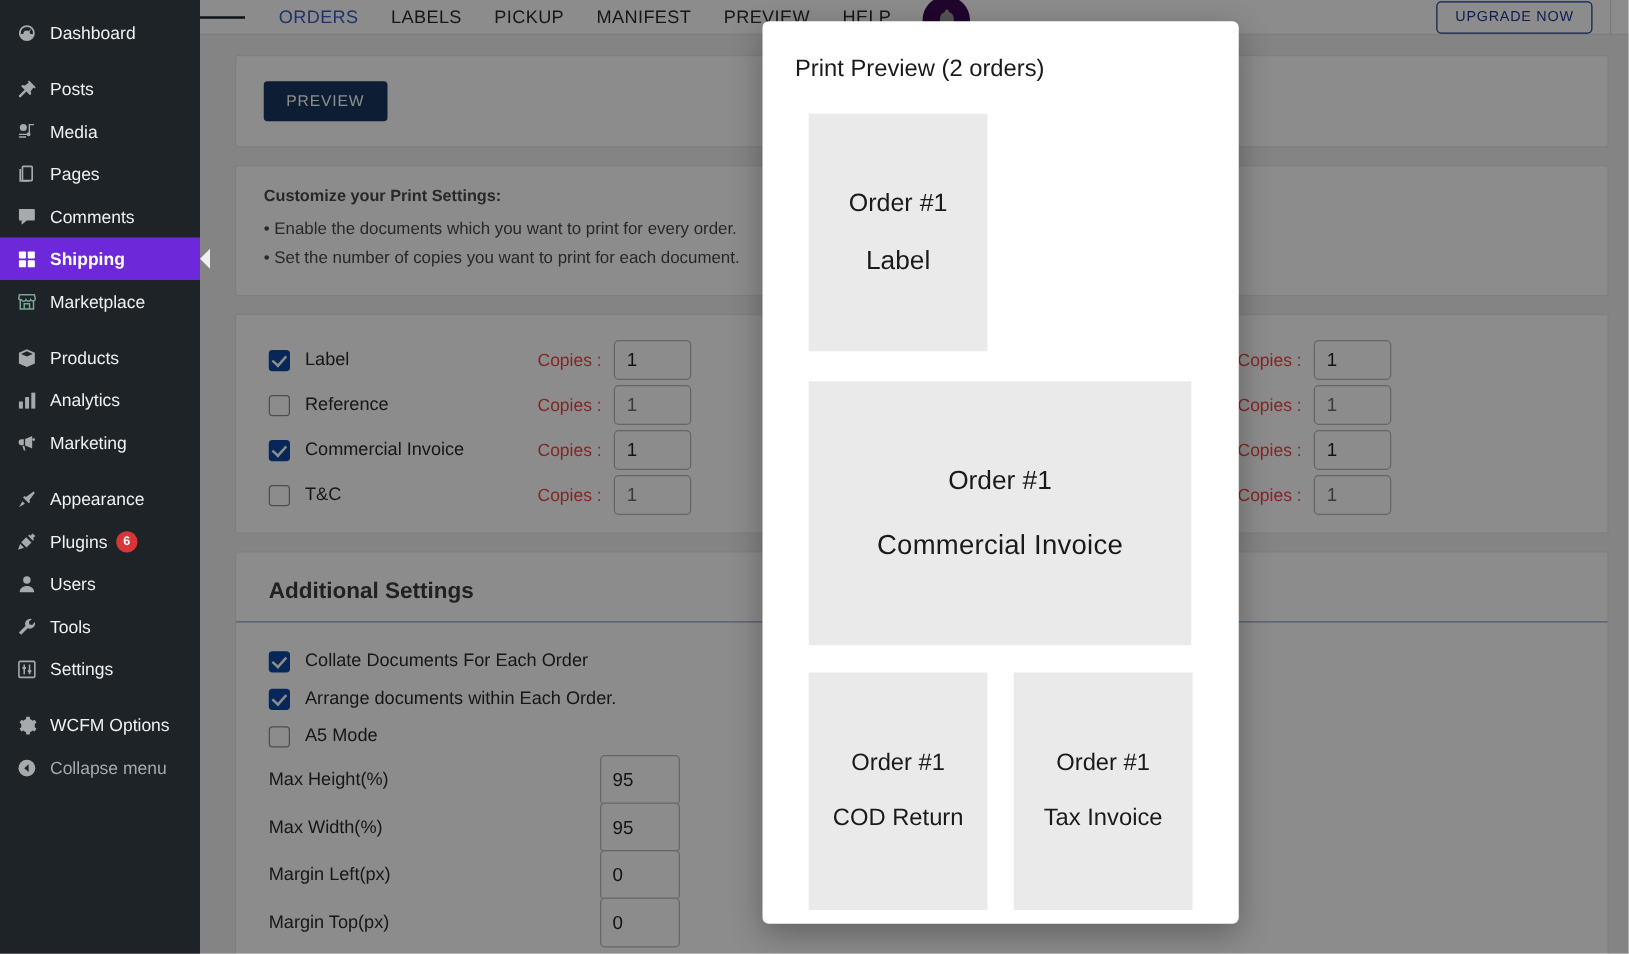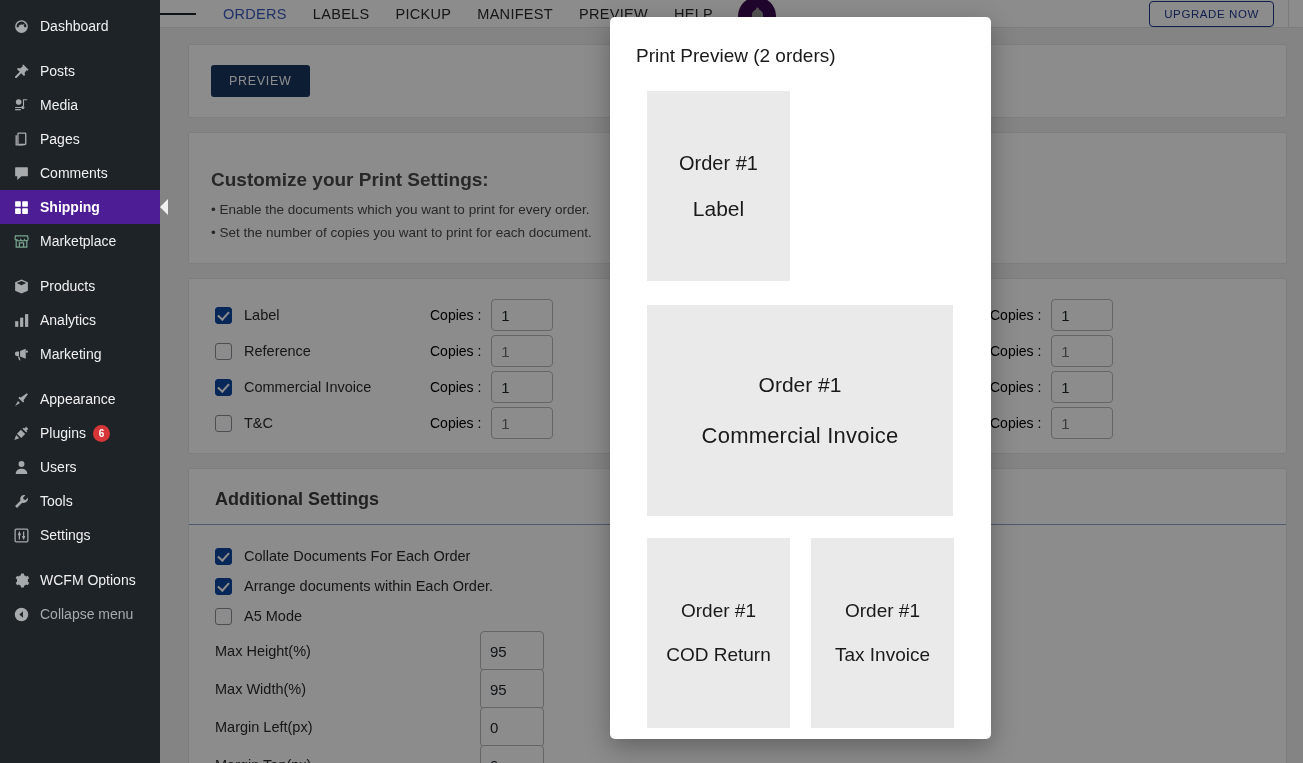--- a/index.html
+++ b/index.html
@@ -30,21 +30,21 @@
     white-space: nowrap;
   }
   .menu-item .mi-ico {
     width: 20px; height: 20px;
     margin-right: 9px;
     display: flex; align-items: center; justify-content: center;
     flex: 0 0 20px;
     color: #a7aaad;
   }
   .menu-item .mi-ico svg { display:block; }
-  .menu-item.active { background: #4c1d95; color: #fff; font-weight: 600; }
+  .menu-item.active { background: #6d28d9; color: #fff; font-weight: 600; }
   .menu-item.active .mi-ico { color: #fff; }
   .menu-item.active::after {
     content:""; position:absolute; right:-8px; top:50%;
     margin-top:-8px; width:0;height:0;
     border-top:8px solid transparent;
     border-bottom:8px solid transparent;
     border-right:8px solid #f0f0f1;
   }
   .menu-gap { height: 11px; }
   .menu-gap-sm { height: 9px; }
@@ -112,21 +112,21 @@
     display:flex; align-items:center; justify-content:space-between;
     padding: 20px 22px;
   }
   .page-title { font-size: 24px; color:#1d2327; font-weight:400; }
   .btn-preview {
     background:#16365f; color:#fff; border:none;
     border-radius:3px; padding:9px 18px; font-size:12.5px;
     letter-spacing:.7px; cursor:pointer; font-weight:500;
   }
   .notice { padding: 16px 22px 18px 22px; }
-  .notice h4 { font-size:19px; color:#4a4a4a; font-weight:700; margin-bottom:9px;margin-top:20px; }
+  .notice h4 { font-size:13px; color:#4a4a4a; font-weight:700; margin-bottom:9px; }
   .notice p { font-size:13.5px; color:#4a4a4a; margin:3px 0; line-height:1.45; }
 
   .docs-card { padding: 18px 0 12px 0; }
   .docs-grid { display:flex; }
   .docs-col { display:flex; flex-direction:column; }
   .docs-col.left { padding-left: 26px; width: 560px; }
   .docs-col.right { padding-left: 26px; width: 520px; }
   .doc-row { display:flex; align-items:center; height:36px; }
   .doc-label {
     font-size:14.5px; color:#2b2b2b; width: 215px;
@@ -138,21 +138,21 @@
     margin-right:12px; flex:0 0 17px;
     display:flex;align-items:center;justify-content:center;
     cursor:pointer;
   }
   .cb.on { background:#0d47a1; border-color:#0d47a1; }
   .cb.on::after {
     content:""; width:5px; height:9px;
     border:solid #fff; border-width:0 2px 2px 0;
     transform: rotate(42deg); margin-top:-2px;
   }
-  .copies-lbl { font-size:14px; color:#000000; margin-right:10px; white-space:nowrap; }
+  .copies-lbl { font-size:14px; color:#ef4444; margin-right:10px; white-space:nowrap; }
   .inp {
     width:62px; height:32px; border:1px solid #b9b9b9; border-radius:4px;
     background:#fff; font-size:15px; color:#1d2327;
     padding:0 9px; font-family:"Liberation Sans", sans-serif;
   }
   .inp.faded { color:#6c6c6c; }
 
   .addl-card { padding: 20px 0 22px 0; }
   .addl-title { font-size:18px; font-weight:700; color:#3c3c3c; padding: 0 26px 14px 26px; }
   .addl-hr { height:1px; background:#2d5f9a; opacity:.55; margin:0 0 16px 0; }

